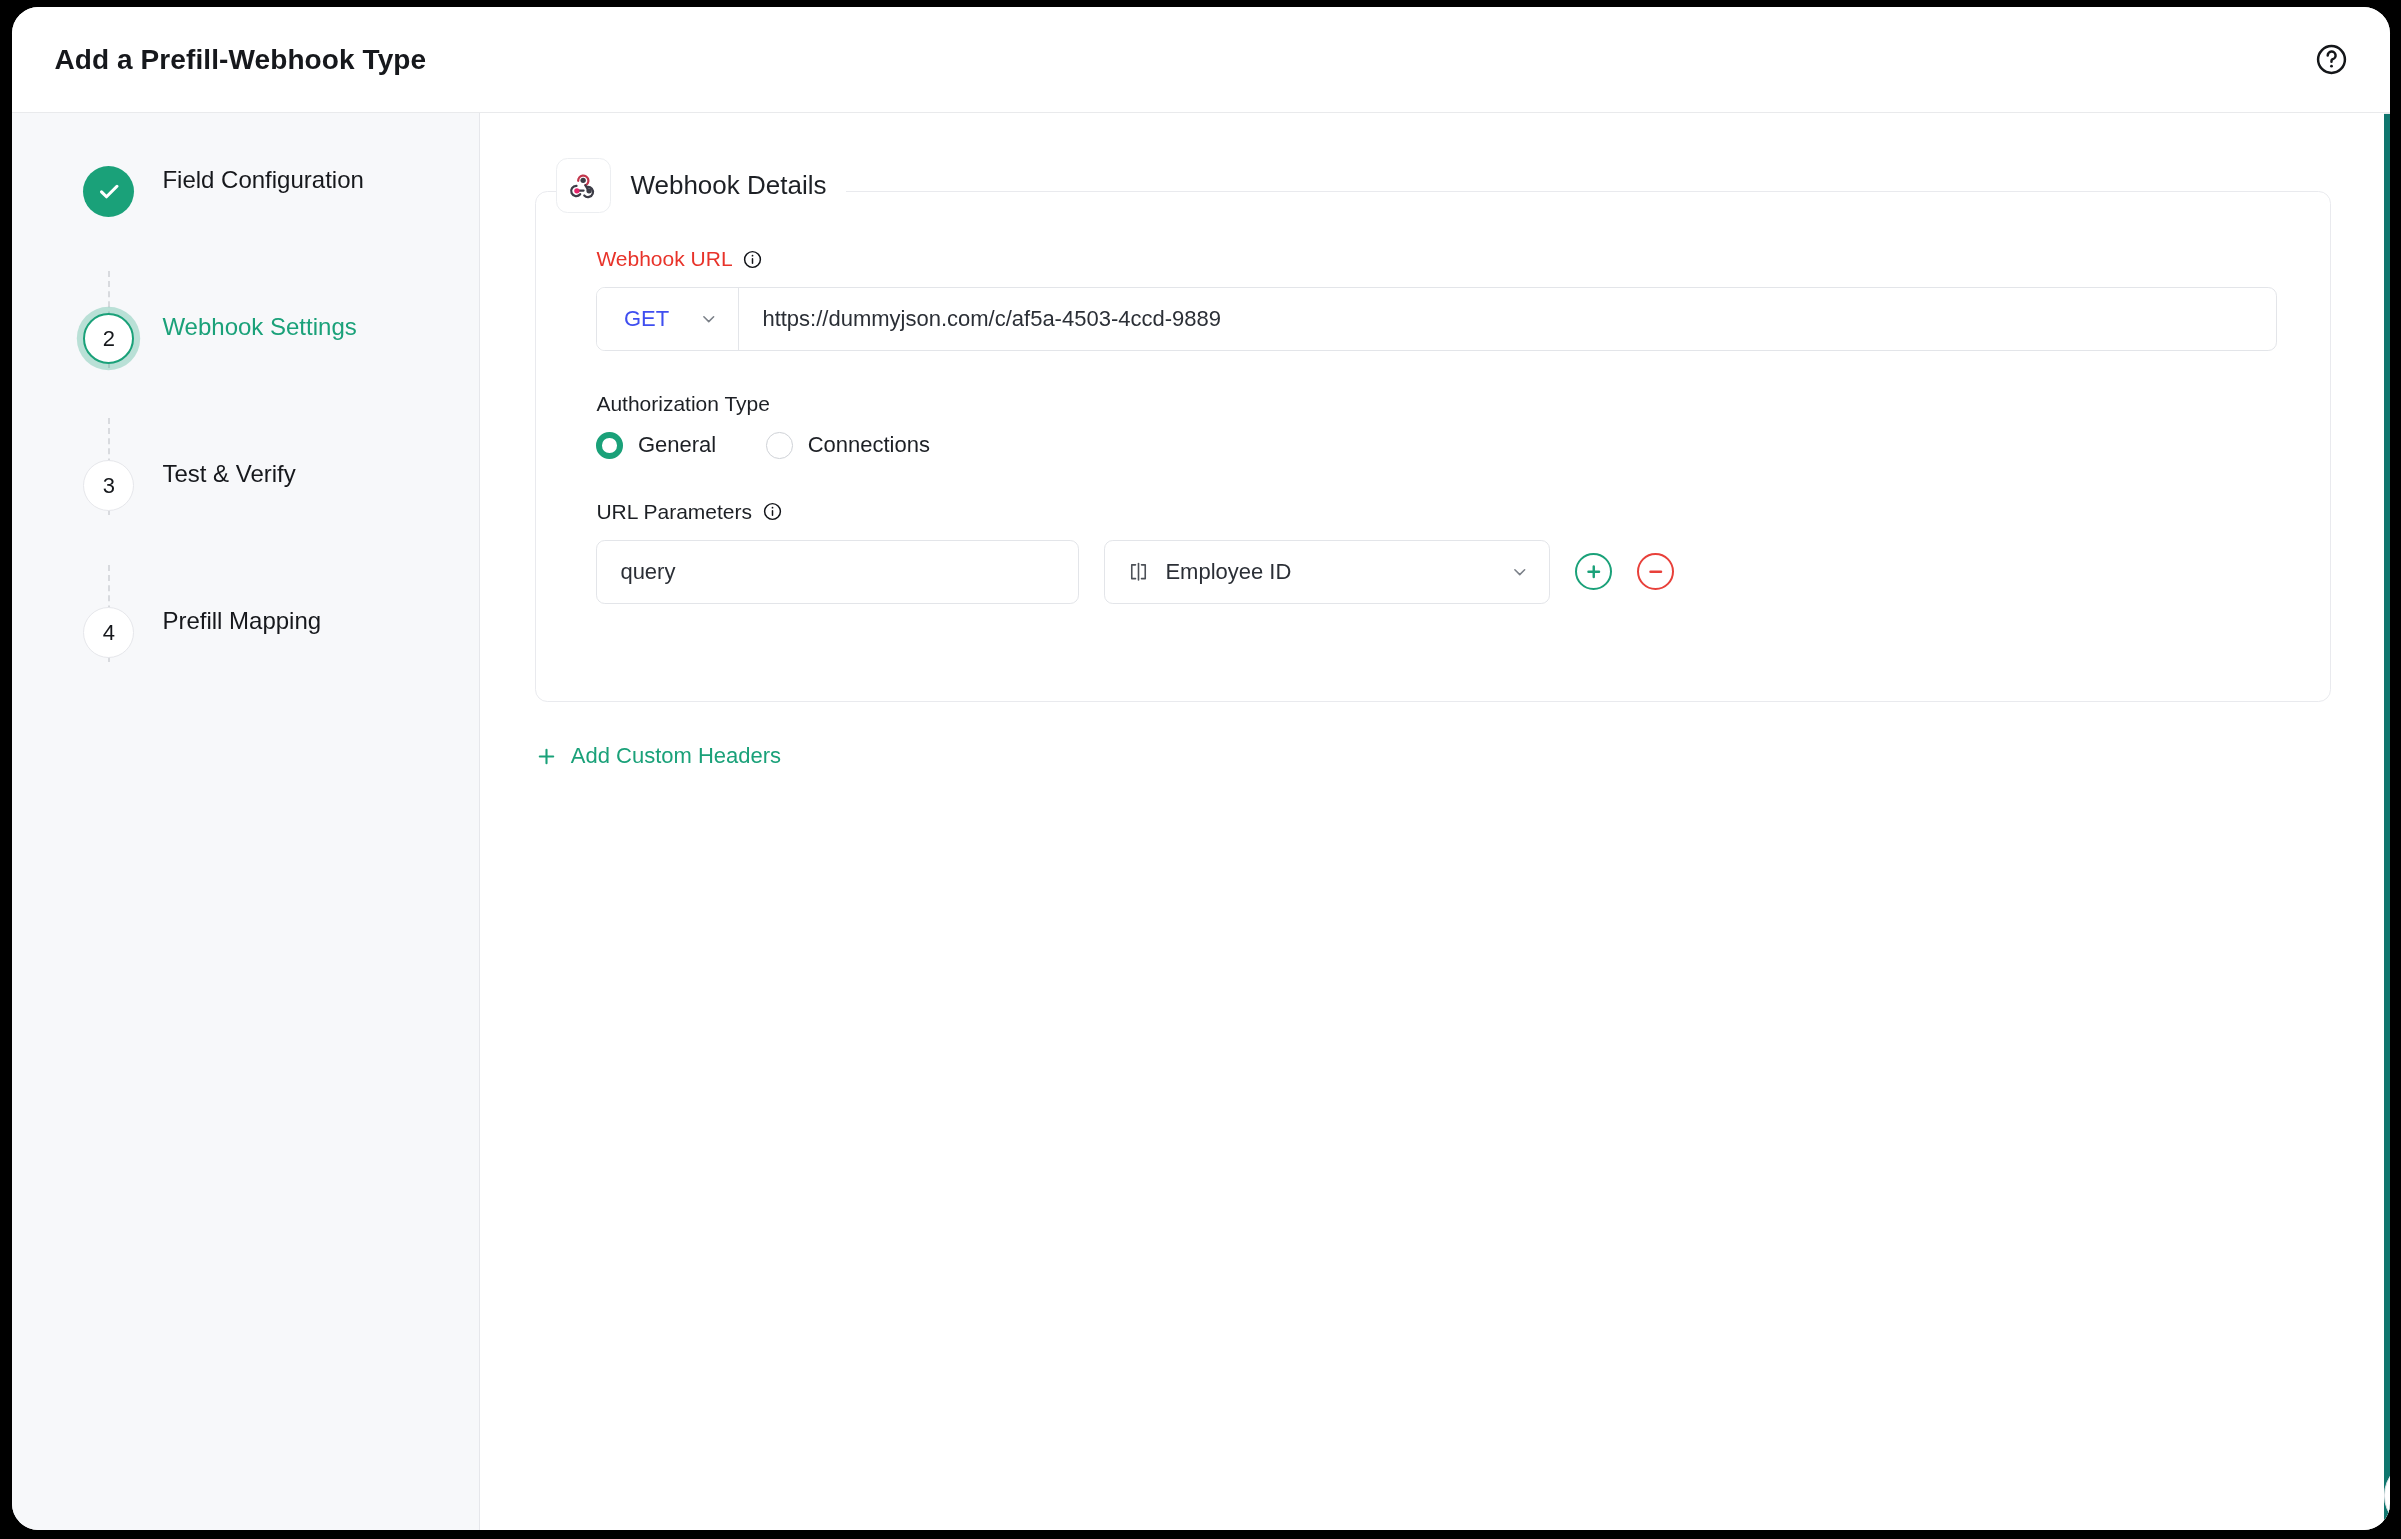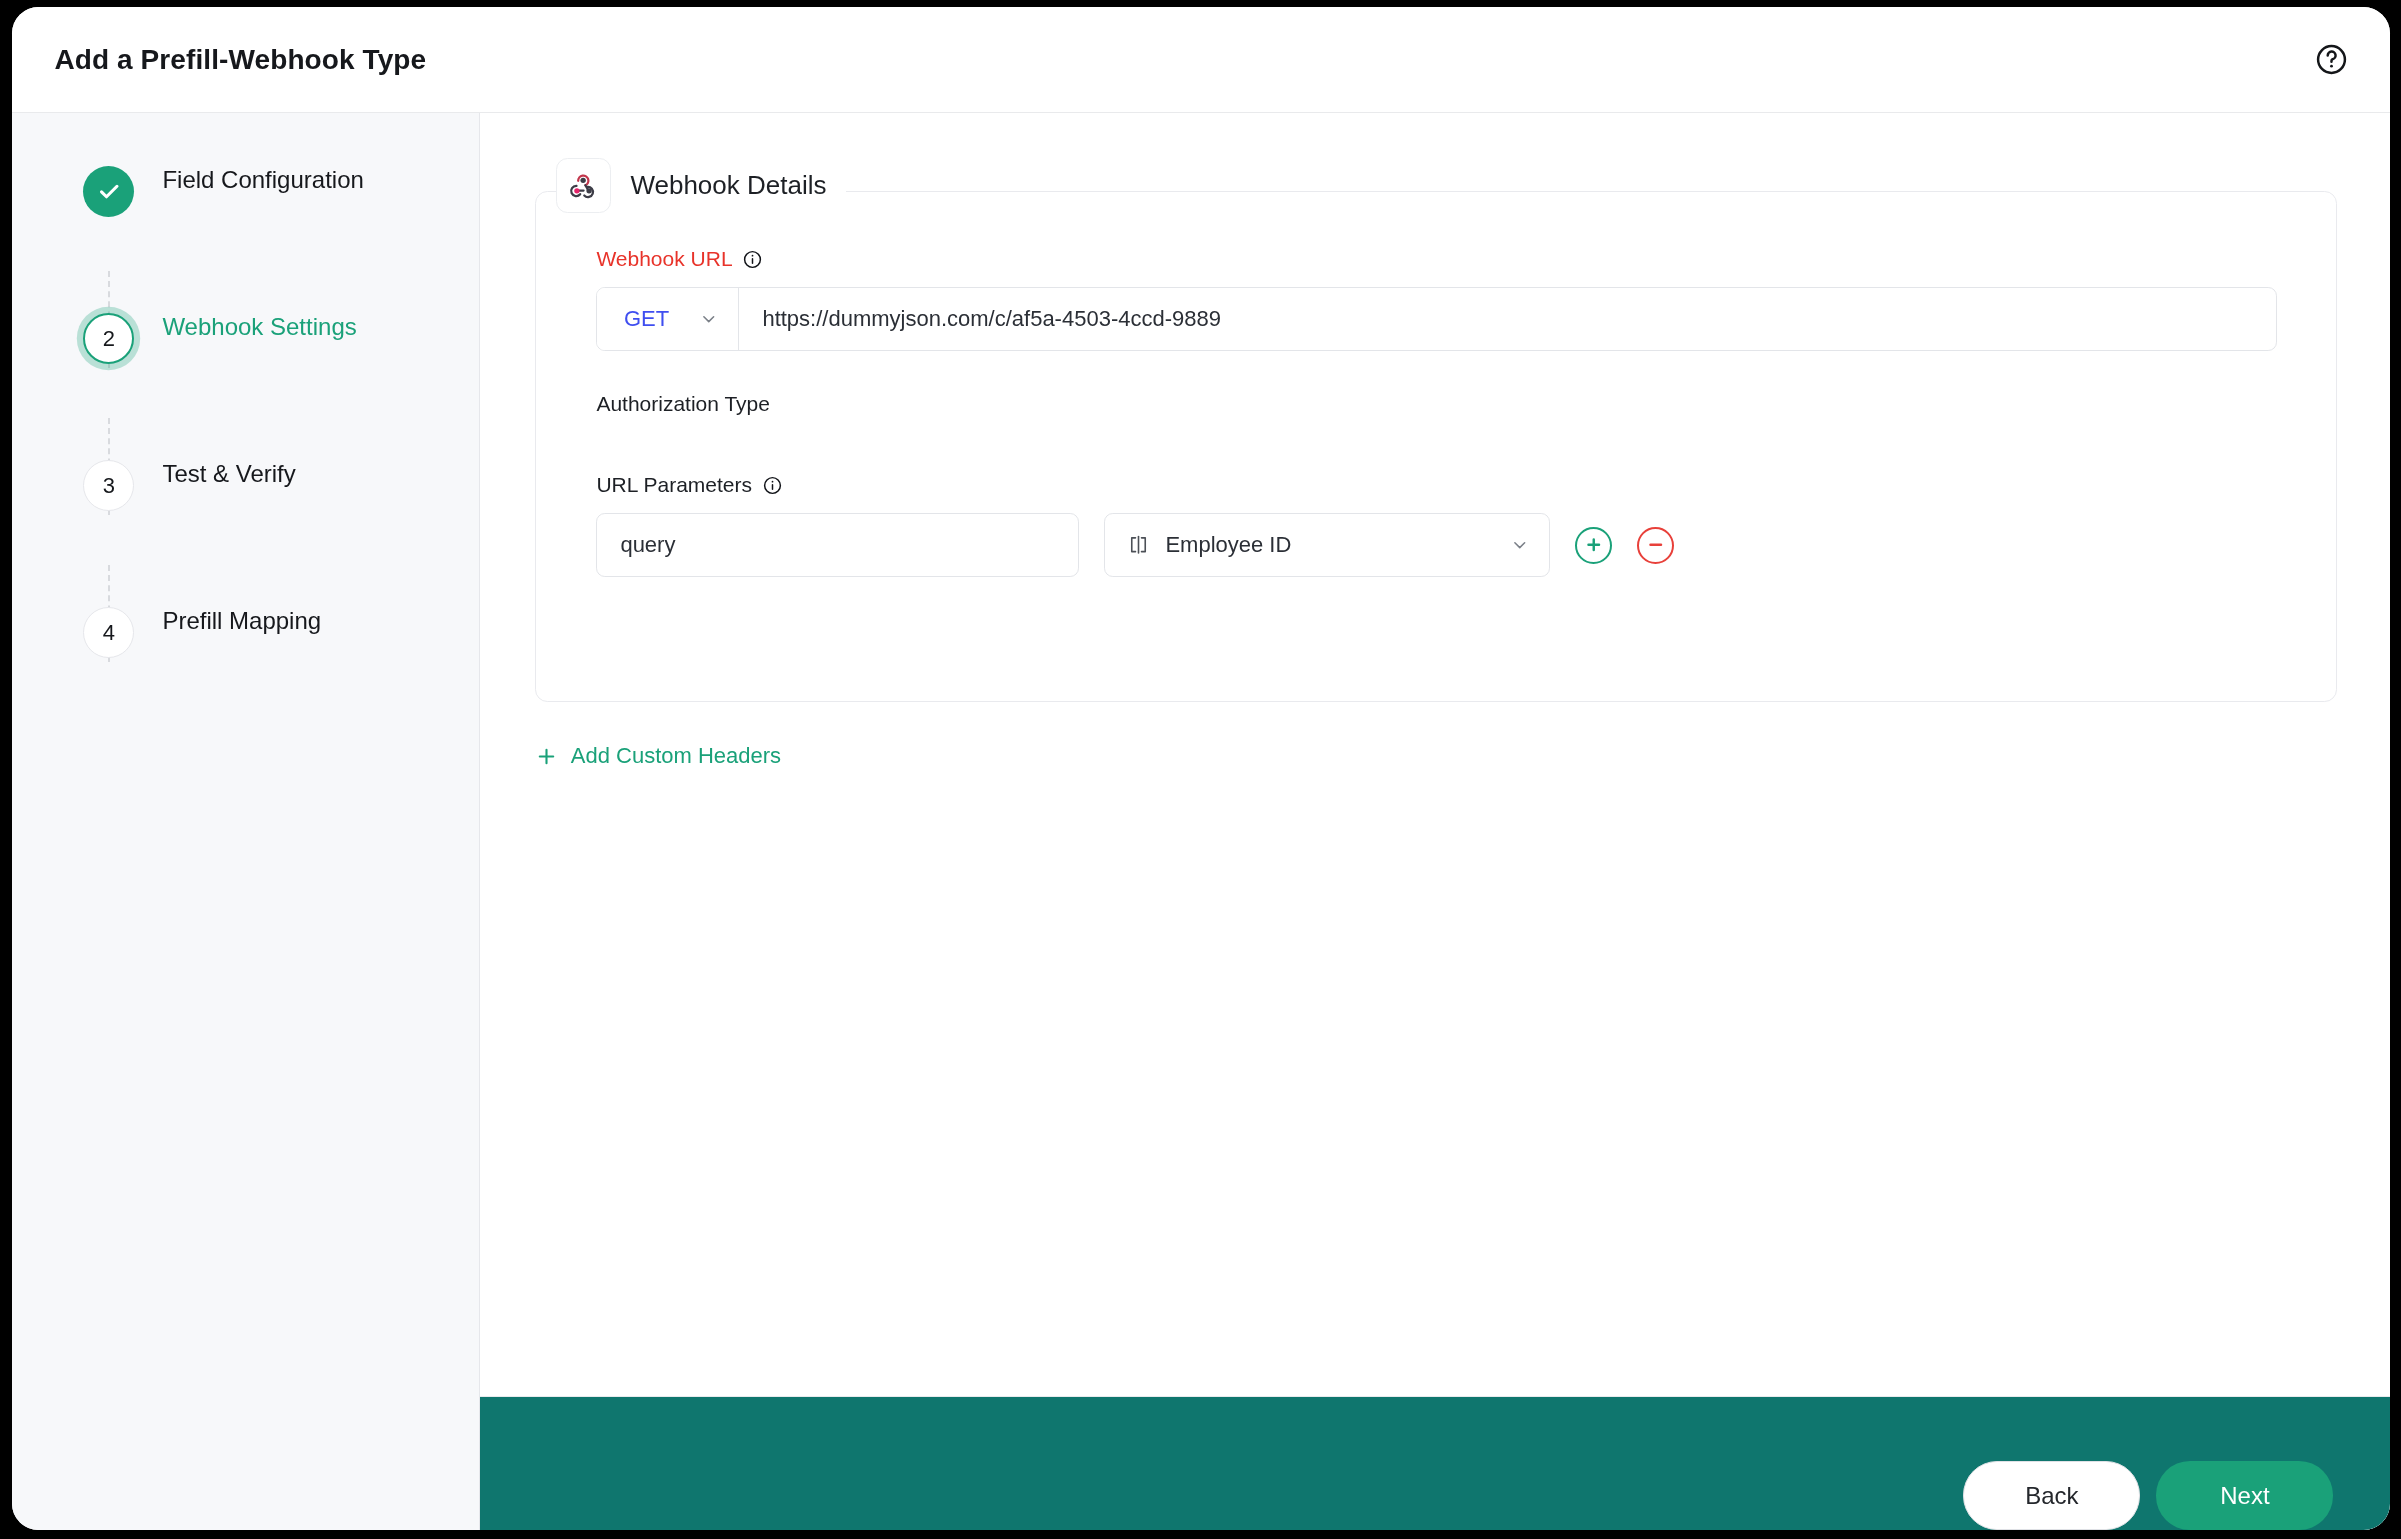--- a/index.html
+++ b/index.html
@@ -114,21 +114,21 @@
     z-index: 1;
   }
   .c1 { top: 105px; height: 97px; }
   .c2 { top: 252px; height: 97px; }
   .c3 { top: 399px; height: 97px; }
 
   
   .main {
     flex: 1 1 auto;
     display: flex;
-    flex-direction: column;
+    flex-direction: row;
     background: #fff;
     min-width: 0;
   }
   .main-scroll {
     flex: 1 1 auto;
     padding: 44px 53px 0 55px;
     min-height: 0;
     position: relative;
   }
 
@@ -423,20 +423,30 @@
             </div>
             <input class="url-input" type="text" value="https://dummyjson.com/c/af5a-4503-4ccd-9889" style="">
           </div>
 
           <div class="section-gap"></div>
 
           <div class="field-label">
             <span>Authorization Type</span>
           </div>
 
+          <div class="radio-row">
+            <div class="radio-opt">
+              <span class="radio-dot"></span>
+              <span class="radio-text">General</span>
+            </div>
+            <div class="radio-opt">
+              <span class="radio-dot off"></span>
+              <span class="radio-text">Connections</span>
+            </div>
+          </div>
 
           <div class="section-gap"></div>
 
           <div class="field-label">
             <span>URL Parameters</span>
             <span class="info-icon">
               <svg width="21" height="21" viewBox="0 0 24 24" fill="none" stroke="#111318" stroke-width="1.7">
                 <circle cx="12" cy="12" r="9"></circle>
                 <path d="M12 11v5.2" stroke-linecap="round"></path>
                 <circle cx="12" cy="7.7" r="1" fill="#111318" stroke="none"></circle>

